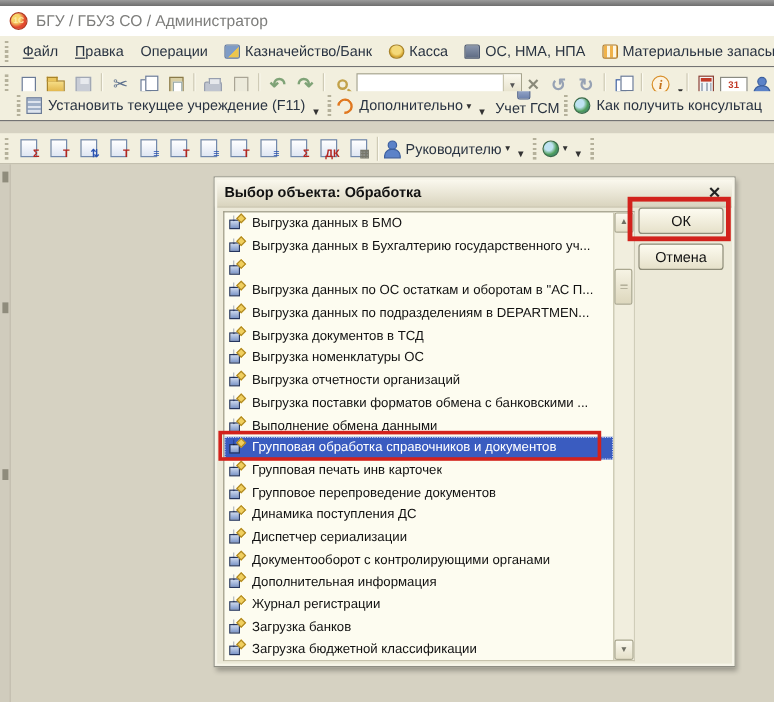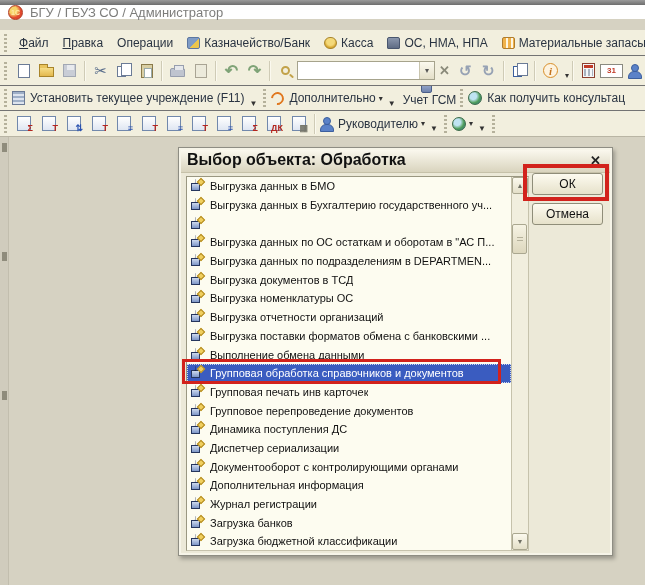--- a/index.html
+++ b/index.html
@@ -3,34 +3,34 @@
 <meta charset="utf-8">
 <style>
   * { margin:0; padding:0; box-sizing:border-box; }
   html,body { background:#9a9a9a; }
   body { font-family:"Liberation Sans", sans-serif; }
   #screen{ position:relative; width:645px; height:585px; overflow:hidden; background:#d6d2c2; }
 
   
   .topstrip{ position:absolute; left:0; top:0; width:645px; height:5px;
              background:linear-gradient(#9b9b9b,#6e6e6e); }
-  .titlebar{ position:absolute; left:0; top:5px; width:645px; height:14px; background:#ffffff;
+  .titlebar{ position:absolute; left:0; top:5px; width:645px; height:25px; background:#ffffff;
              display:flex; align-items:center; padding-left:8px; }
   .applogo{ width:15px; height:15px; border-radius:50%;
             background:radial-gradient(circle at 35% 35%, #f7d468 0 30%, #e2492f 60%);
             border:1px solid #b03a22; color:#ffe9a8; font-size:7px; font-weight:bold;
             display:flex; align-items:center; justify-content:center; }
   .titletext{ margin-left:7px; color:#7d7d7b; font-size:13px; }
 
   
   .bar{ position:absolute; left:0; width:645px; background:#f2efde; display:flex; align-items:center;
         border-bottom:1px solid #737373; overflow:hidden; white-space:nowrap; }
   .menubar{ top:30px; height:26px; }
   .tb1{ top:56px; height:30px; }
-  .tb2{ top:86px; height:25px; }
+  .tb2{ top:76px; height:25px;justify-content:center; }
   .tb3{ top:111px; height:26px; border-bottom:1px solid #b9b5a4; }
   .grip{ width:3px; height:18px; margin:0 5px 0 4px; flex:0 0 auto;
          background:repeating-linear-gradient(to bottom,#b5b19b 0 2px,transparent 2px 4px); }
   .vsep{ width:2px; height:20px; margin:0 3px; flex:0 0 auto;
          border-left:1px solid #cfcbb6; border-right:1px solid #fbf9ef; }
 
   .menu-item{ display:flex; align-items:center; gap:4px; padding:3px 7px; color:#2a3442;
               font-size:12px; cursor:default; flex:0 0 auto; }
   .menu-item u{ text-decoration:underline; }
   .mi{ width:13px; height:12px; border-radius:2px; flex:0 0 auto; }
@@ -98,21 +98,21 @@
   .leftstrip{ position:absolute; left:0; top:0; width:9px; height:448px; background:#d0ccbd; border-right:1px solid #c2beae; }
   .leftstrip i{ display:block; width:5px; height:9px; margin:0 auto; background:#8f8c7c; }
   .leftstrip i:nth-child(1){ margin-top:6px; } .leftstrip i:nth-child(2){ margin-top:100px; } .leftstrip i:nth-child(3){ margin-top:130px; }
 
   
   .dialog{ position:absolute; left:178px; top:147px; width:435px; height:409px;
            background:#ece9d8; border:1px solid #8e8d83; box-shadow:2px 3px 4px rgba(0,0,0,.28);
            outline:2px solid #f6f4e8; outline-offset:-3px; }
   .dlg-title{ height:25px; background:linear-gradient(#fdfbf2,#d9d4be); border-bottom:1px solid #c6c1a9;
               display:flex; align-items:center; padding:0 8px; }
-  .dlg-title .txt{ font-size:16px; font-weight:bold; color:#111; flex:1; }
+  .dlg-title .txt{ font-size:12px; font-weight:bold; color:#111; flex:1; }
   .dlg-title .close{ font-size:13px; font-weight:bold; color:#222; padding:0 3px; cursor:default; }
 
   .listbox{ position:absolute; left:7px; top:28px; width:343px; height:375px; background:#fdfcf0;
             border:1px solid #9a9781; border-right-color:#c6c2ac; border-bottom-color:#c6c2ac; display:flex; }
   .rows{ flex:1; overflow:hidden; }
   .row{ height:18.7px; display:flex; align-items:center; padding-left:3px; font-size:11px; color:#111; }
   .row .lbl{ white-space:nowrap; overflow:hidden; }
   .row.selected{ background:#3a5cc0; color:#fff; outline:1px dotted #cdd6f2; outline-offset:-1px; }
   .pic{ width:15px; height:14px; position:relative; margin-right:5px; flex:0 0 auto; }
   .pic .box{ position:absolute; left:1px; top:4px; width:9px; height:8px; border:1px solid #26365e;

